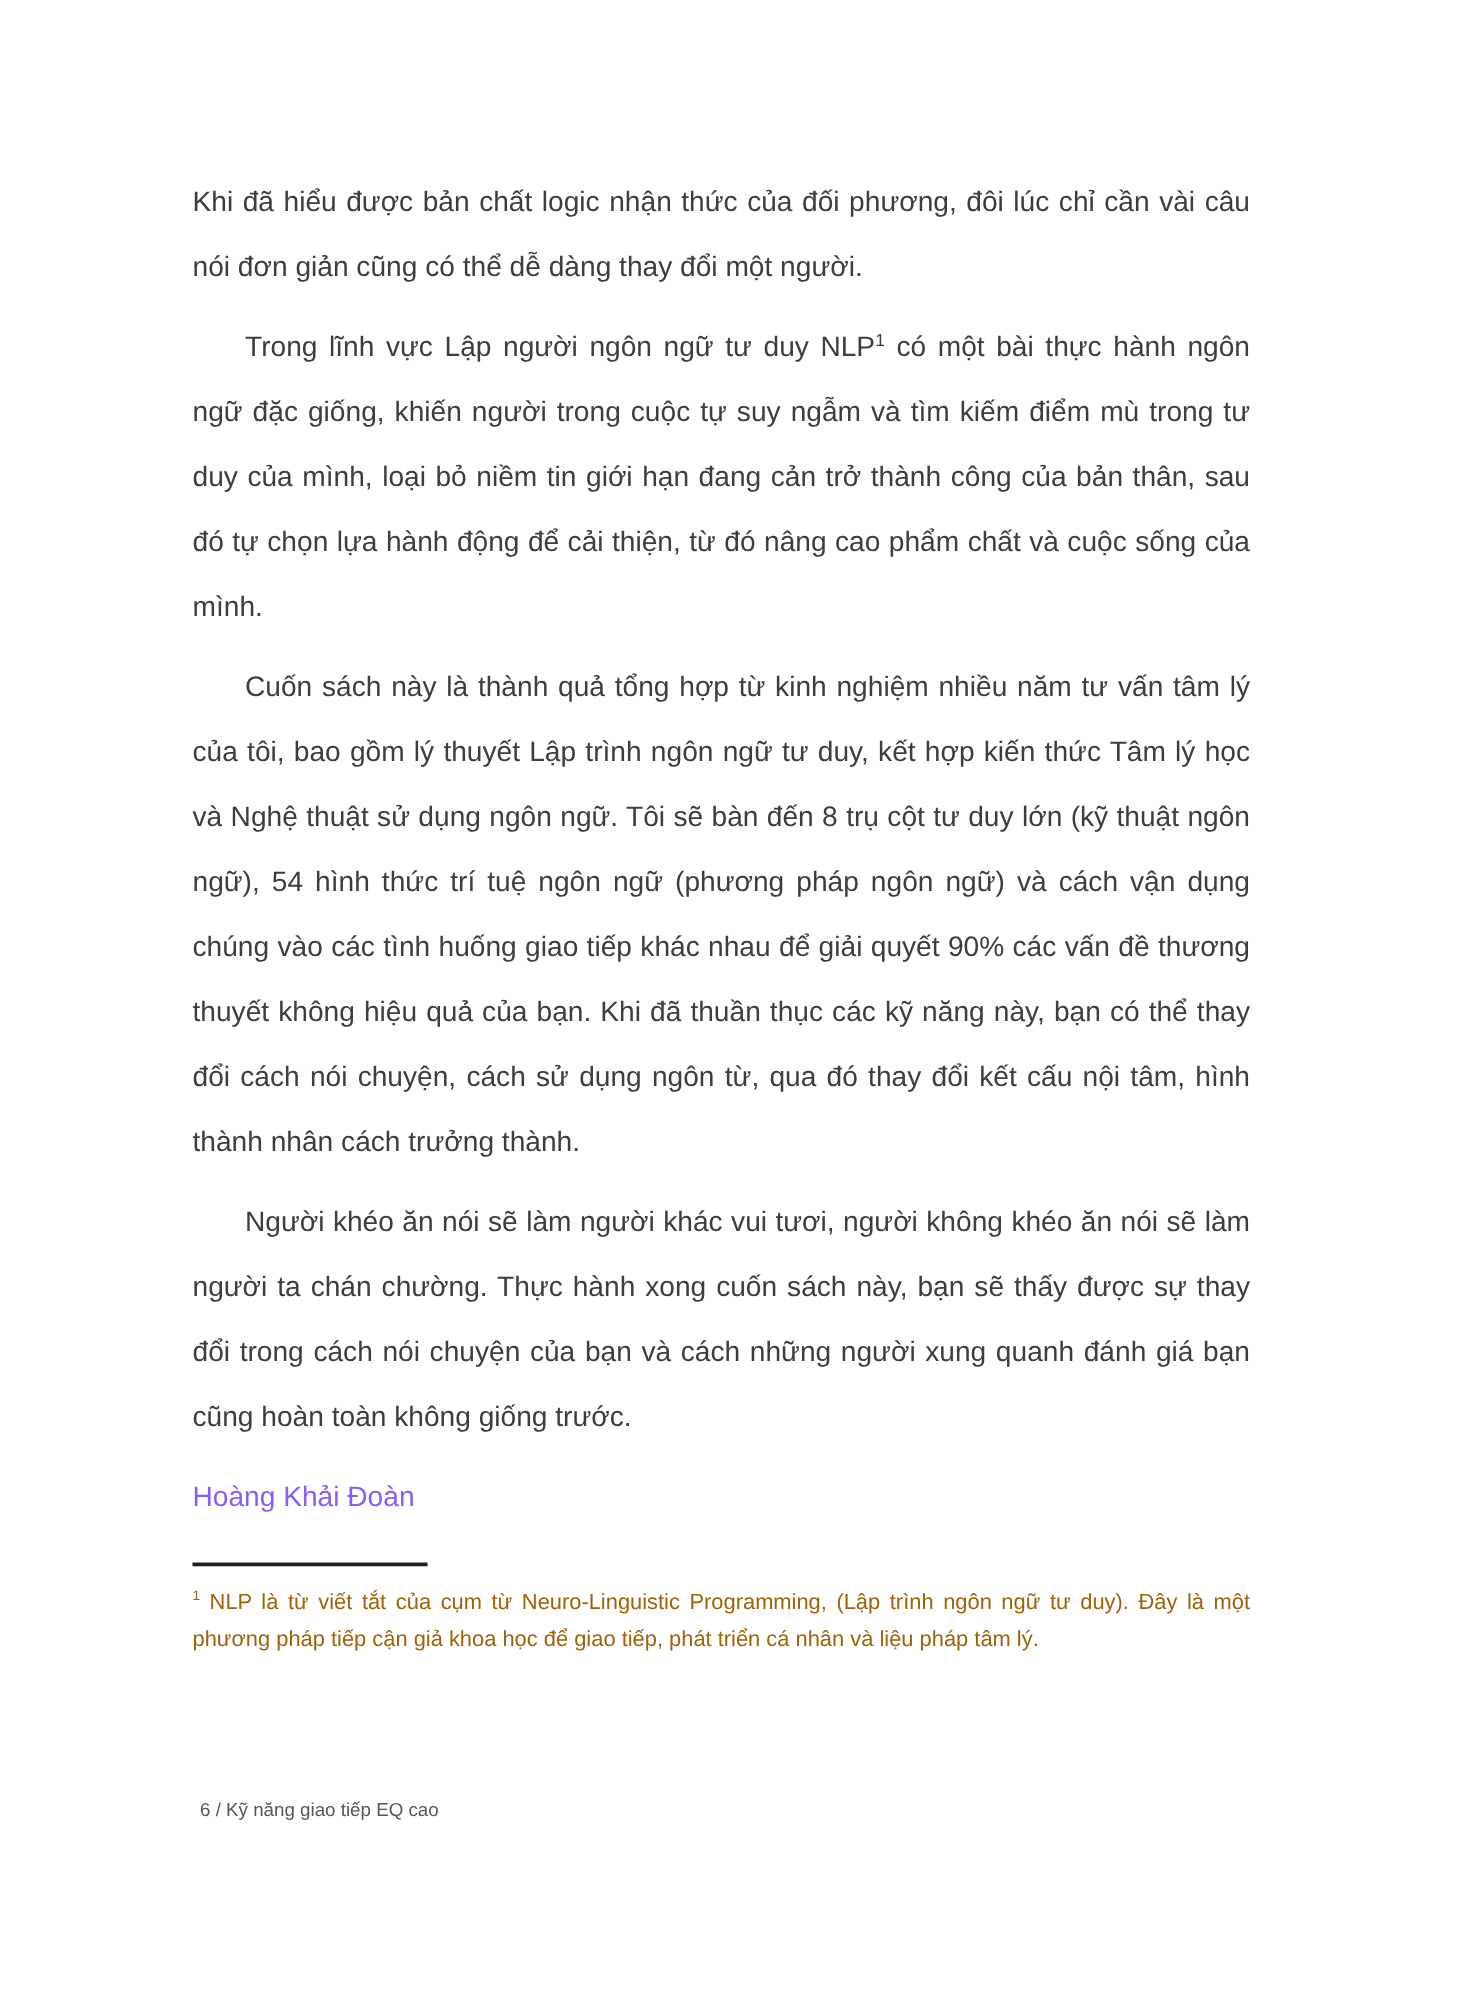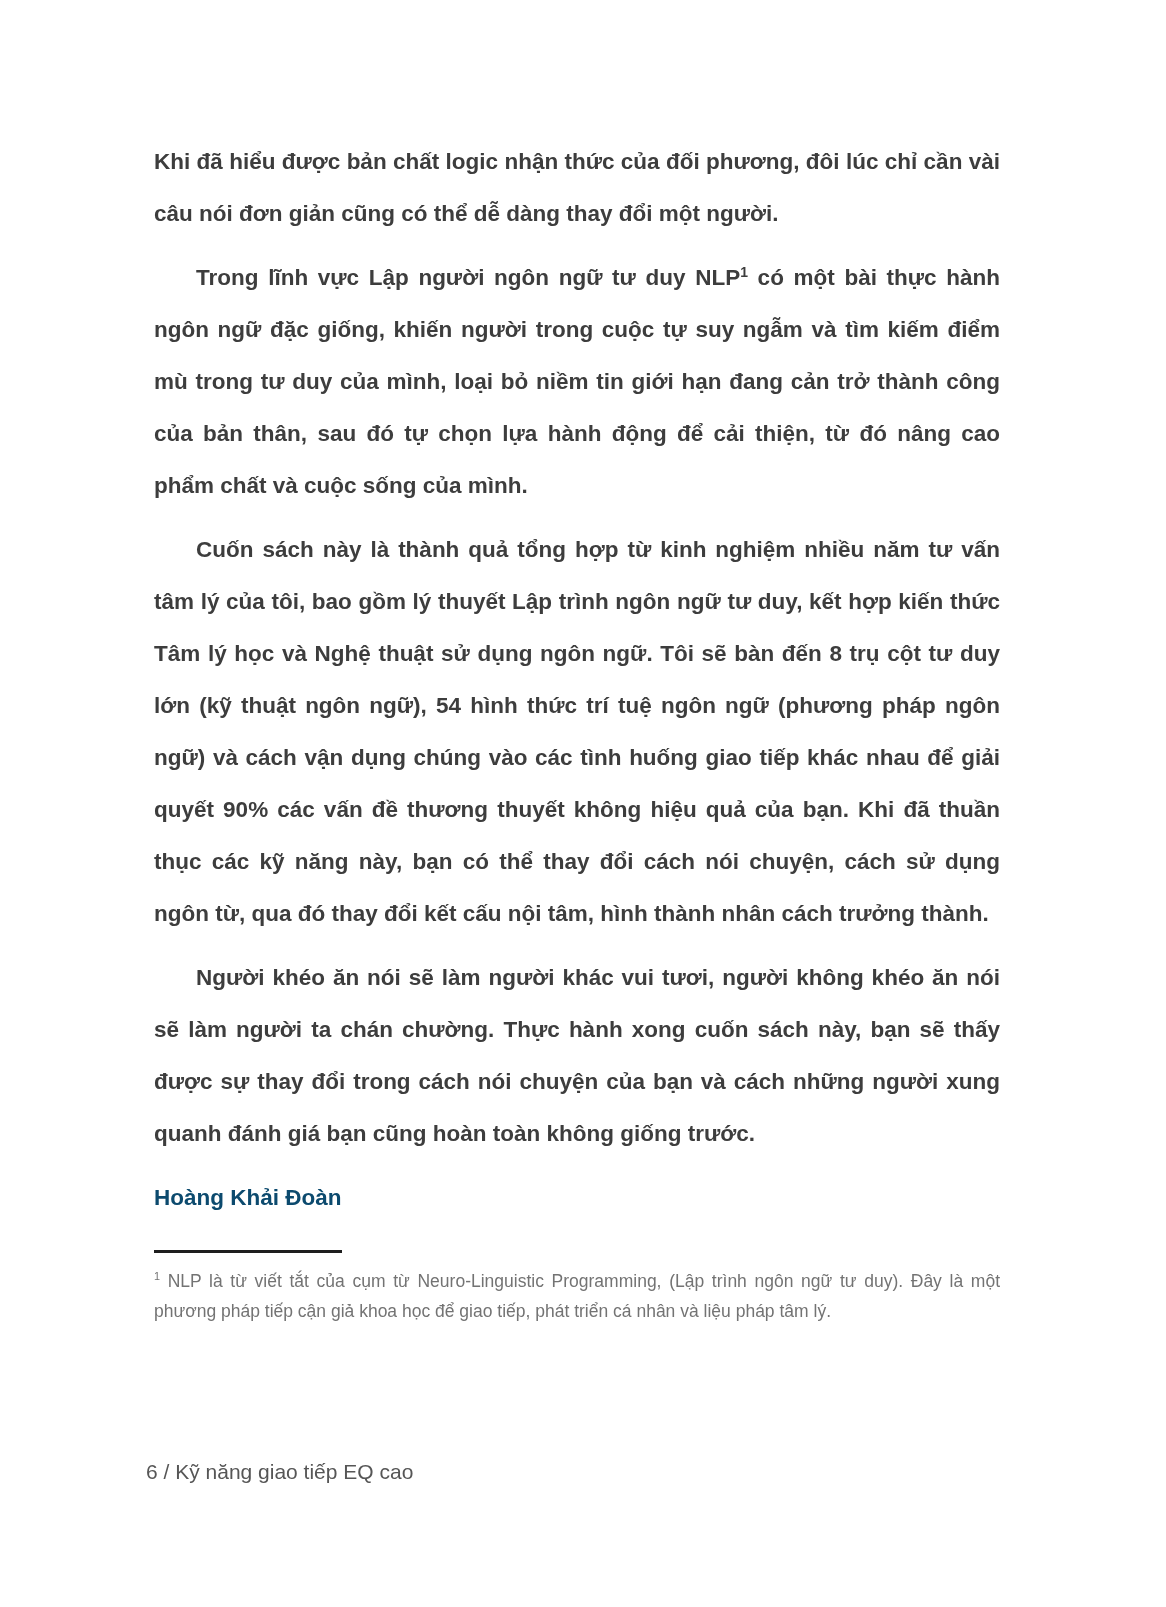--- a/index.html
+++ b/index.html
@@ -16,62 +16,61 @@
     color: #3d3d3d;
     font-family: "Liberation Sans", "DejaVu Sans", sans-serif;
     padding: 136px 166px 0 154px;
     overflow: hidden;
   }
   .body-text p {
     font-size: 22.5px;
     line-height: 52px;
     text-align: justify;
     margin: 0 0 12px 0;
-    font-weight: 700;
+    font-weight: 400;
   }
   .body-text p.indent {
     text-indent: 42px;
   }
   sup.fn-ref {
     font-size: 0.62em;
     vertical-align: super;
     line-height: 0;
   }
   .signature {
     text-align: right;
     font-weight: 700;
     font-size: 23px;
     line-height: 52px;
     margin: 10px 0 0 0;
-    color: #0c4a6e;
+    color: #8b5cf6;
   }
   .footnote-block {
     margin-top: 26px;
   }
   .footnote-rule {
     width: 188px;
     height: 0;
     border-top: 3px solid #1e1e1e;
     margin: 0 0 13px 0;
   }
   .footnote-text {
     font-size: 17.5px;
     line-height: 30px;
     text-align: justify;
     margin: 0;
-    color: #737373;
+    color: #a16207;
   }
   .page-footer {
     position: absolute;
-    left: 146px;
+    left: 160px;
     top: 1437px;
-    font-size: 21px;
+    font-size: 15px;
     line-height: 24px;
     color: #565656;
-    margin-top: 23px;
   }
 </style>
 </head>
 <body>
 
 <div class="page">
 
   <div class="body-text">
 
     <p><span>Khi đã hiểu được bản chất logic nhận thức của đối phương, đôi lúc chỉ cần vài câu nói đơn giản cũng có thể dễ dàng thay đổi một người.</span></p>

